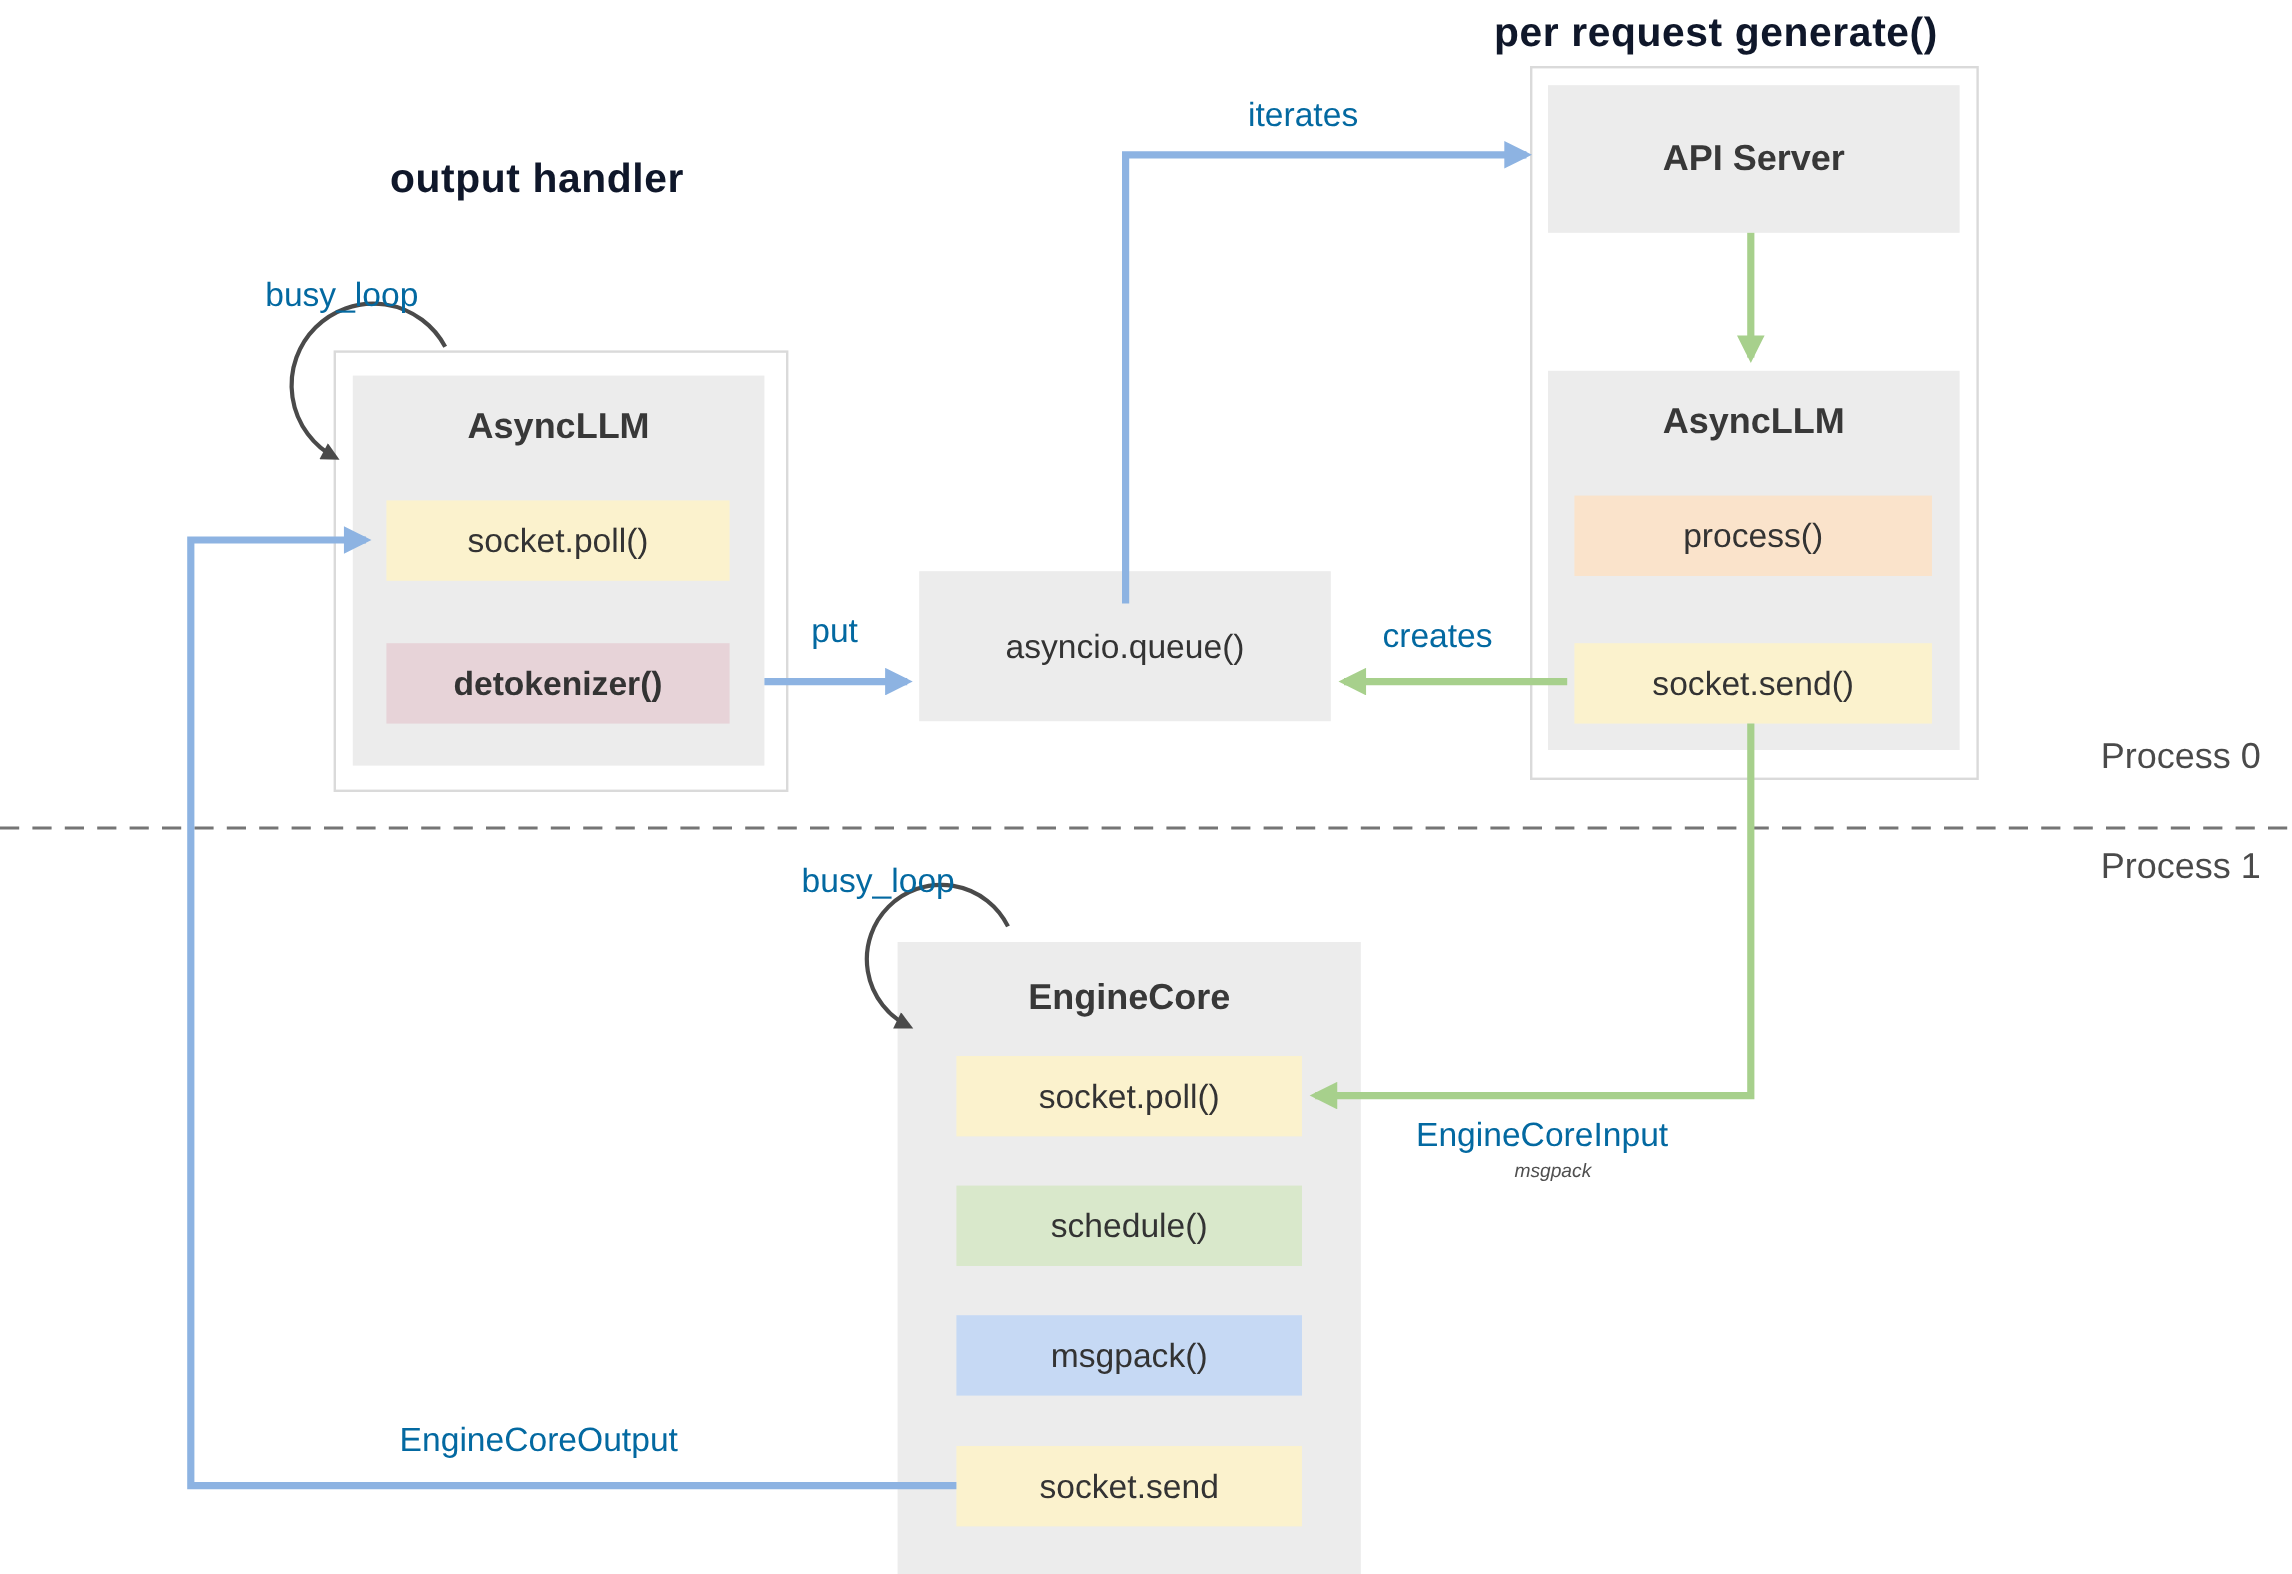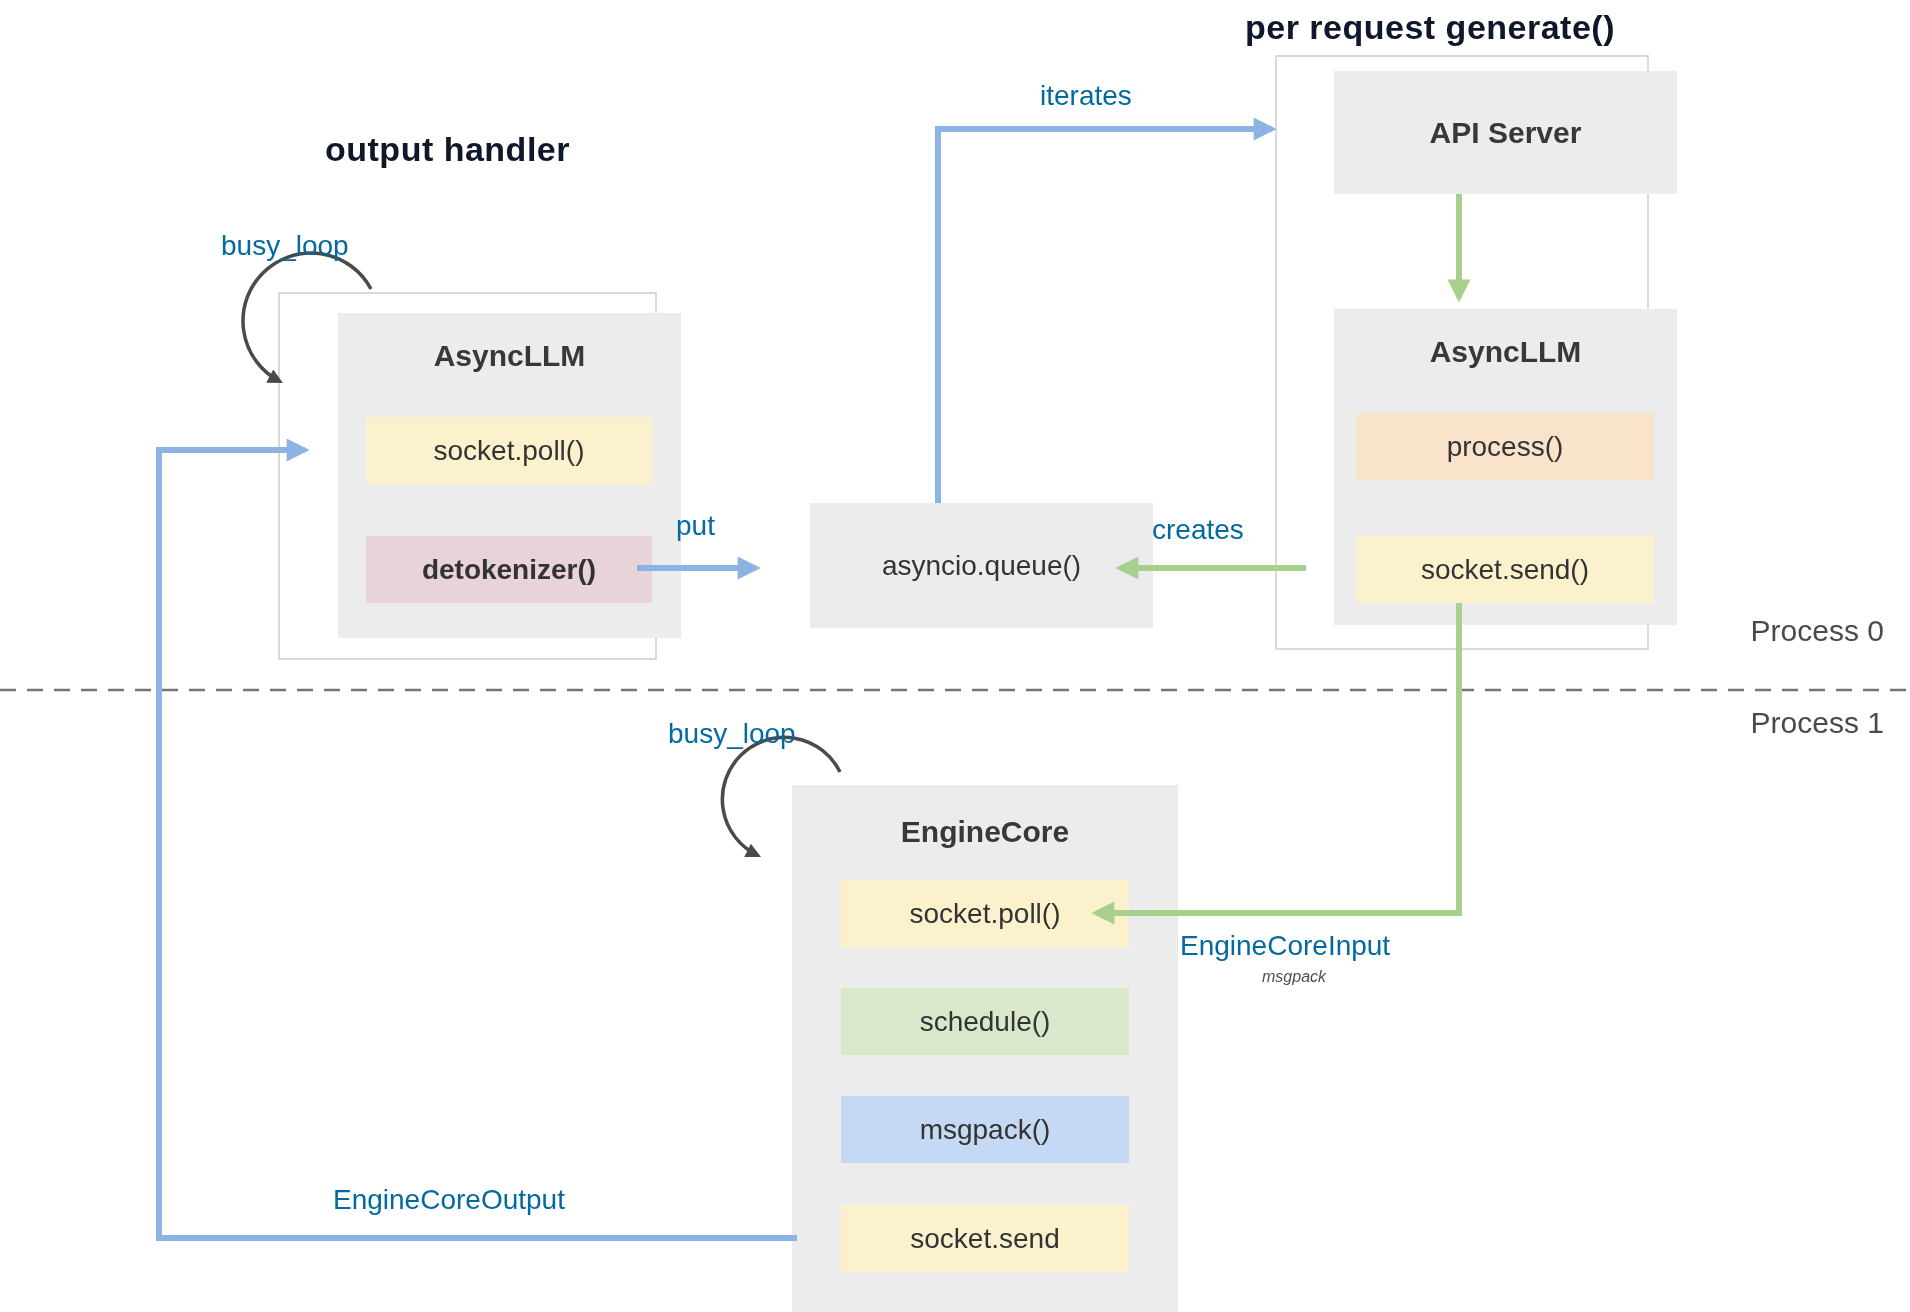--- a/index.html
+++ b/index.html
@@ -16,21 +16,20 @@
 
   .outer-box {
     position: absolute;
     border: 2px solid #dadada;
     background: #ffffff;
   }
 
   .node {
     position: absolute;
     background: var(--node-bg, #ececec);
-    margin-left: 44px;
   }
 
   .node-title {
     text-align: center;
     font-weight: bold;
     font-size: 30px;
     color: #383838;
   }
 
   .method {
@@ -76,21 +75,21 @@
   #c-left-outer  { left: 278px;  top: 292px; width: 379px; height: 368px; }
   #c-right-outer { left: 1275px; top: 55px;  width: 374px; height: 595px; }
 
   
   #n-async-left  { left: 294px;  top: 313px; width: 343px; height: 325px; }
   #n-async-left .node-title { margin-top: 26px; }
   #n-api { left: 1290px; top: 71px; width: 343px; height: 123px;
            display: flex; align-items: center; justify-content: center; }
   #n-async-right { left: 1290px; top: 309px; width: 343px; height: 316px; }
   #n-async-right .node-title { margin-top: 26px; }
-  #n-queue { left: 766px; top: 503px; width: 343px; height: 125px;
+  #n-queue { left: 766px; top: 476px; width: 343px; height: 125px;
              display: flex; align-items: center; justify-content: center;
              font-size: 28px; color: #333333; }
   #n-core { left: 748px; top: 785px; width: 386px; height: 620px; }
   #n-core .node-title { margin-top: 30px; }
 
   
   #m-poll-left  { left: 28px; top: 104px; width: 286px; height: 67px; }
   #m-detok      { left: 28px; top: 223px; width: 286px; height: 67px; }
   #m-process    { left: 22px; top: 104px; width: 298px; height: 67px; }
   #m-send-right { left: 22px; top: 227px; width: 298px; height: 67px; }

